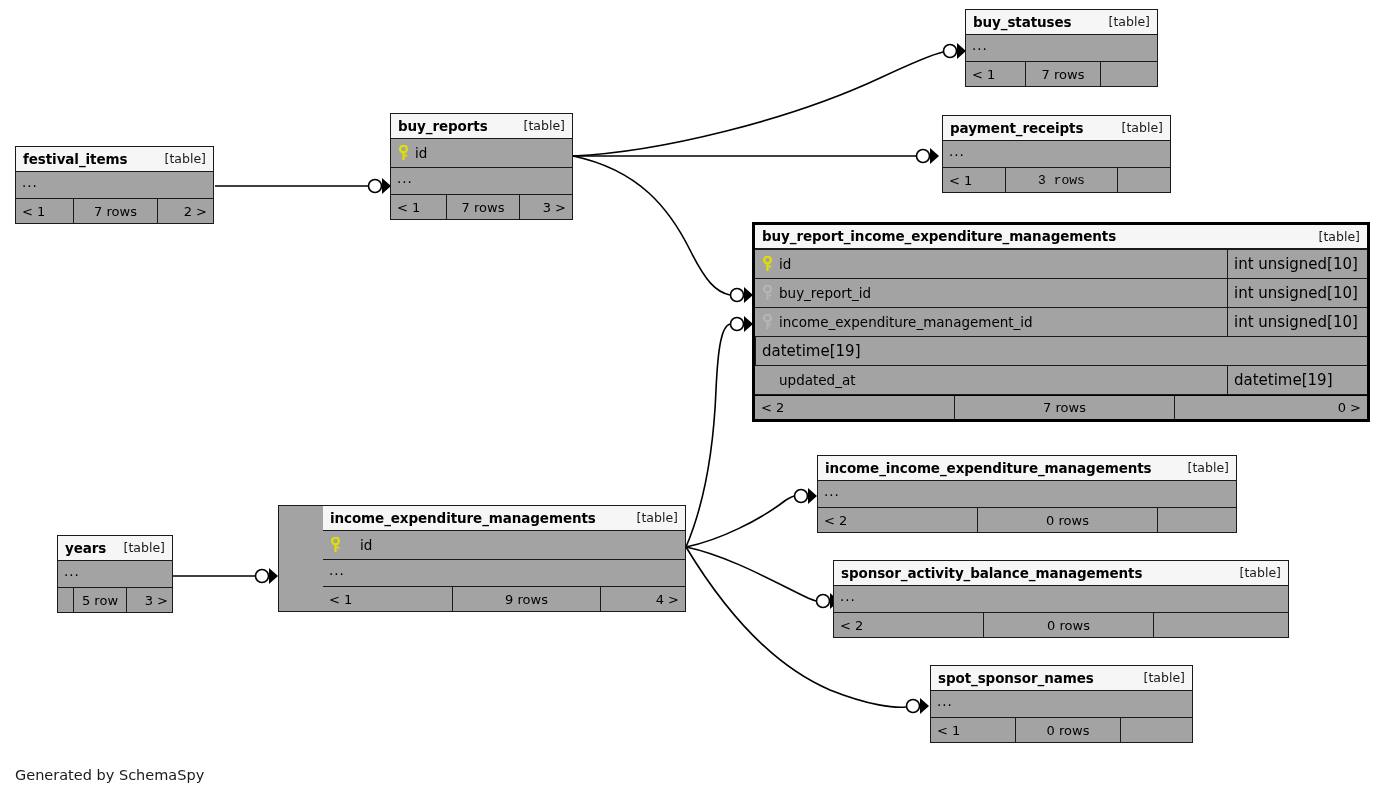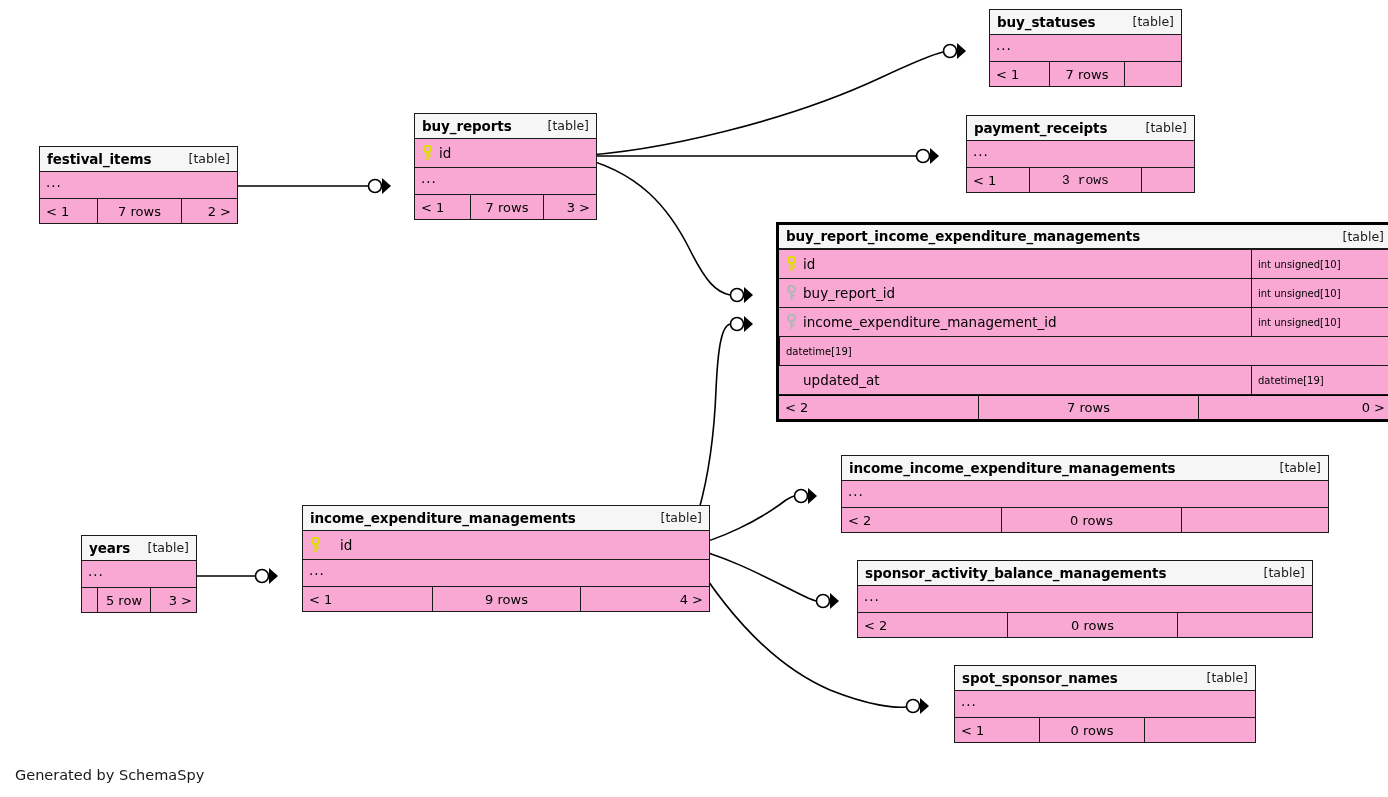--- a/index.html
+++ b/index.html
@@ -33,25 +33,24 @@
     stroke-width: 1.6;
   }
   svg.edges polygon.arrow {
     fill: #000000;
     stroke: none;
   }
 
   .tbl {
     position: absolute;
     box-sizing: border-box;
-    background: #f9a8d4;
+    background: #a3a3a3;
     border: 1.5px solid #1a1a1a;
     font-size: 13.5px;
     color: #000000;
-    margin-left: 24px;
   }
   .tbl.focus {
     border-width: 3px;
     border-color: #000000;
   }
   .tbl-head {
     display: flex;
     align-items: center;
     justify-content: space-between;
     background: #f6f6f6;
@@ -89,21 +88,21 @@
     min-width: 0;
     overflow: hidden;
   }
   .col-type {
     flex: 0 0 auto;
     border-left: 1.5px solid #1a1a1a;
     padding: 0 5px 0 6px;
     height: 100%;
     display: flex;
     align-items: center;
-    font-size: 10px;
+    font-size: 15px;
     white-space: nowrap;
   }
   .col-name {
     font-size: 13.5px;
     white-space: nowrap;
   }
   .keyicon {
     flex: 0 0 auto;
     width: 13px;
     height: 16px;
@@ -345,21 +344,21 @@
       <div class="col-type" style="width:128px;">datetime[19]</div>
     </div>
 
     <div class="tbl-foot">
       <div class="foot-cell foot-left" style="width:200px;">&lt; 2</div>
       <div class="foot-cell foot-center" style="width:220px;">7 rows</div>
       <div class="foot-cell foot-right" style="flex:1;">0 &gt;</div>
     </div>
   </div>
 
-  <div class="tbl" style="left:817px; top:455px; width:488px;">
+  <div class="tbl" style="left:817px; top:455px; width:420px;">
     <div class="tbl-head">
       <span class="tbl-name">income_income_expenditure_managements</span>
       <span class="tbl-tag">[table]</span>
     </div>
     <div class="ellipsis-row">
         <span>...</span>
       </div>
     <div class="tbl-foot">
       <div class="foot-cell foot-left" style="width:160px;">&lt; 2</div>
       <div class="foot-cell foot-center" style="width:180px;">0 rows</div>
@@ -375,36 +374,36 @@
     <div class="ellipsis-row">
         <span>...</span>
       </div>
     <div class="tbl-foot">
       <div class="foot-cell foot-left" style="width:150px;">&lt; 2</div>
       <div class="foot-cell foot-center" style="width:170px;">0 rows</div>
       <div class="foot-cell foot-right" style="flex:1;"></div>
     </div>
   </div>
 
-  <div class="tbl" style="left:930px; top:665px; width:302px;">
+  <div class="tbl" style="left:930px; top:665px; width:263px;">
     <div class="tbl-head">
       <span class="tbl-name">spot_sponsor_names</span>
       <span class="tbl-tag">[table]</span>
     </div>
     <div class="ellipsis-row">
         <span>...</span>
       </div>
     <div class="tbl-foot">
       <div class="foot-cell foot-left" style="width:85px;">&lt; 1</div>
       <div class="foot-cell foot-center" style="width:105px;">0 rows</div>
       <div class="foot-cell foot-right" style="flex:1;"></div>
     </div>
   </div>
 
-  <div class="tbl" style="left:278px; top:505px; width:408px;">
+  <div class="tbl" style="left:278px; top:505px; width:408px;padding-left:44px;">
     <div class="tbl-head">
       <span class="tbl-name">income_expenditure_managements</span>
       <span class="tbl-tag">[table]</span>
     </div>
     <div class="col-row">
       <div class="col-left">
         <span class="keyicon" style="margin-right:18px;">
           <svg viewBox="0 0 13 16" width="13" height="16">
               <circle cx="6.5" cy="4" r="3.4" fill="none" stroke="#e0e000" stroke-width="2.2"></circle>
               <rect x="5.4" y="6.5" width="2.2" height="8.5" fill="#e0e000"></rect>

